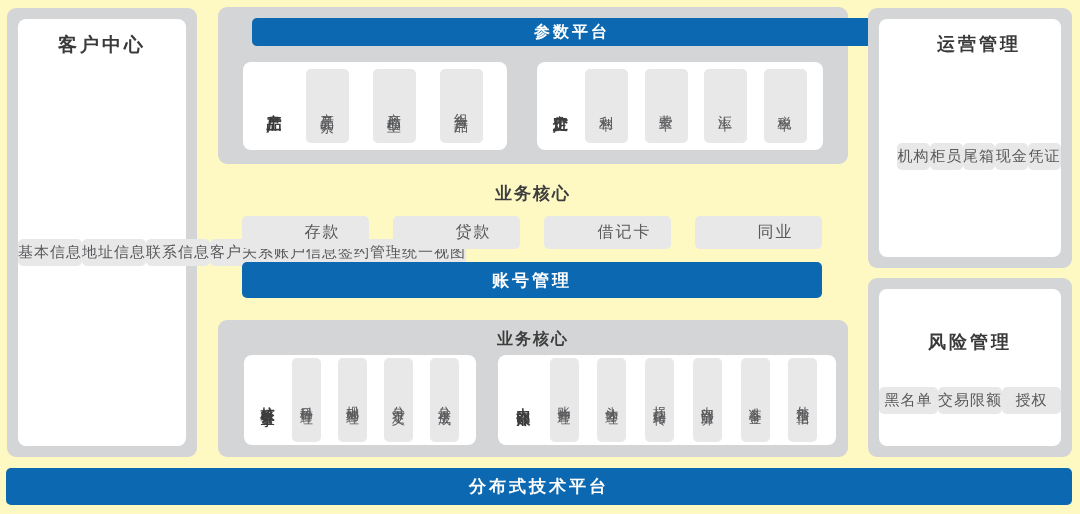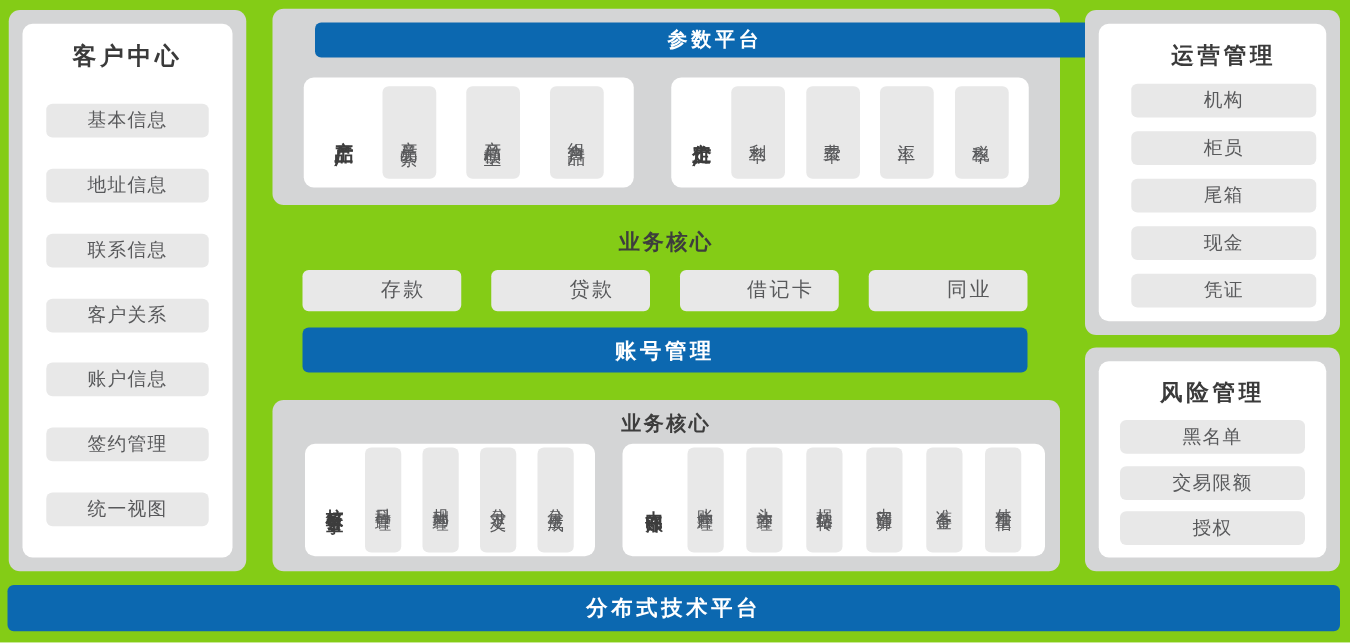--- a/index.html
+++ b/index.html
@@ -1,26 +1,26 @@
 <!DOCTYPE html>
 <html><head>
 <meta charset="utf-8">
 <style>
   * { margin:0; padding:0; box-sizing:border-box; }
   html,body { background:#ffffff; }
   .canvas {
-    position:relative; width:1080px; height:514px; background:#84cc16;
+    position:relative; width:1080px; height:514px; background:#fef9c3;
     font-family:"Liberation Sans","DejaVu Sans",sans-serif; overflow:hidden;
   }
   .gray-box  { position:absolute; background:#d4d5d6; border-radius:9px; }
   .white-inner { position:absolute; background:#ffffff; border-radius:8px;
                  display:flex; flex-direction:column; align-items:center; }
   .panel-title { font-size:19px; font-weight:600; color:#3a3a3a; letter-spacing:3px;
                  padding-top:13px; white-space:nowrap; }
-  .chip-stack { flex:1; width:100%; display:flex; flex-direction:column;
+  .chip-stack { flex:1; width:100%; display:flex; flex-direction:row;
                 align-items:center; justify-content:space-evenly; }
   .chip { background:#e8e8e8; border-radius:5px; color:#58595b; font-size:15px;
           display:flex; align-items:center; justify-content:center;
           letter-spacing:1px; white-space:nowrap; }
   .side-chip { width:130px; height:27px; }
   .right-chip { width:148px; height:27px; }
   .blue-bar { position:absolute; background:#0c68b0; color:#ffffff; border-radius:5px;
               display:flex; align-items:center; justify-content:center;
               font-weight:600; letter-spacing:3px; white-space:nowrap; }
   .section-title { position:absolute; text-align:center; font-size:17px; font-weight:600;
@@ -115,21 +115,21 @@
         <div class="chip right-chip">柜员</div>
         <div class="chip right-chip">尾箱</div>
         <div class="chip right-chip">现金</div>
         <div class="chip right-chip">凭证</div>
       </div>
     </div>
   </div>
 
   <div class="gray-box" style="left:868px; top:278px; width:204px; height:179px;">
     <div class="white-inner" style="left:11px; top:11px; right:11px; bottom:11px;">
-      <div class="panel-title" style="font-size:18px;">风险管理</div>
+      <div class="panel-title" style="font-size:18px;margin-top:28px;">风险管理</div>
       <div class="chip-stack">
         <div class="chip right-chip">黑名单</div>
         <div class="chip right-chip">交易限额</div>
         <div class="chip right-chip">授权</div>
       </div>
     </div>
   </div>
 
   <div class="blue-bar" style="left:6px; top:468px; width:1066px; height:37px; font-size:17px;">分布式技术平台</div>
 

